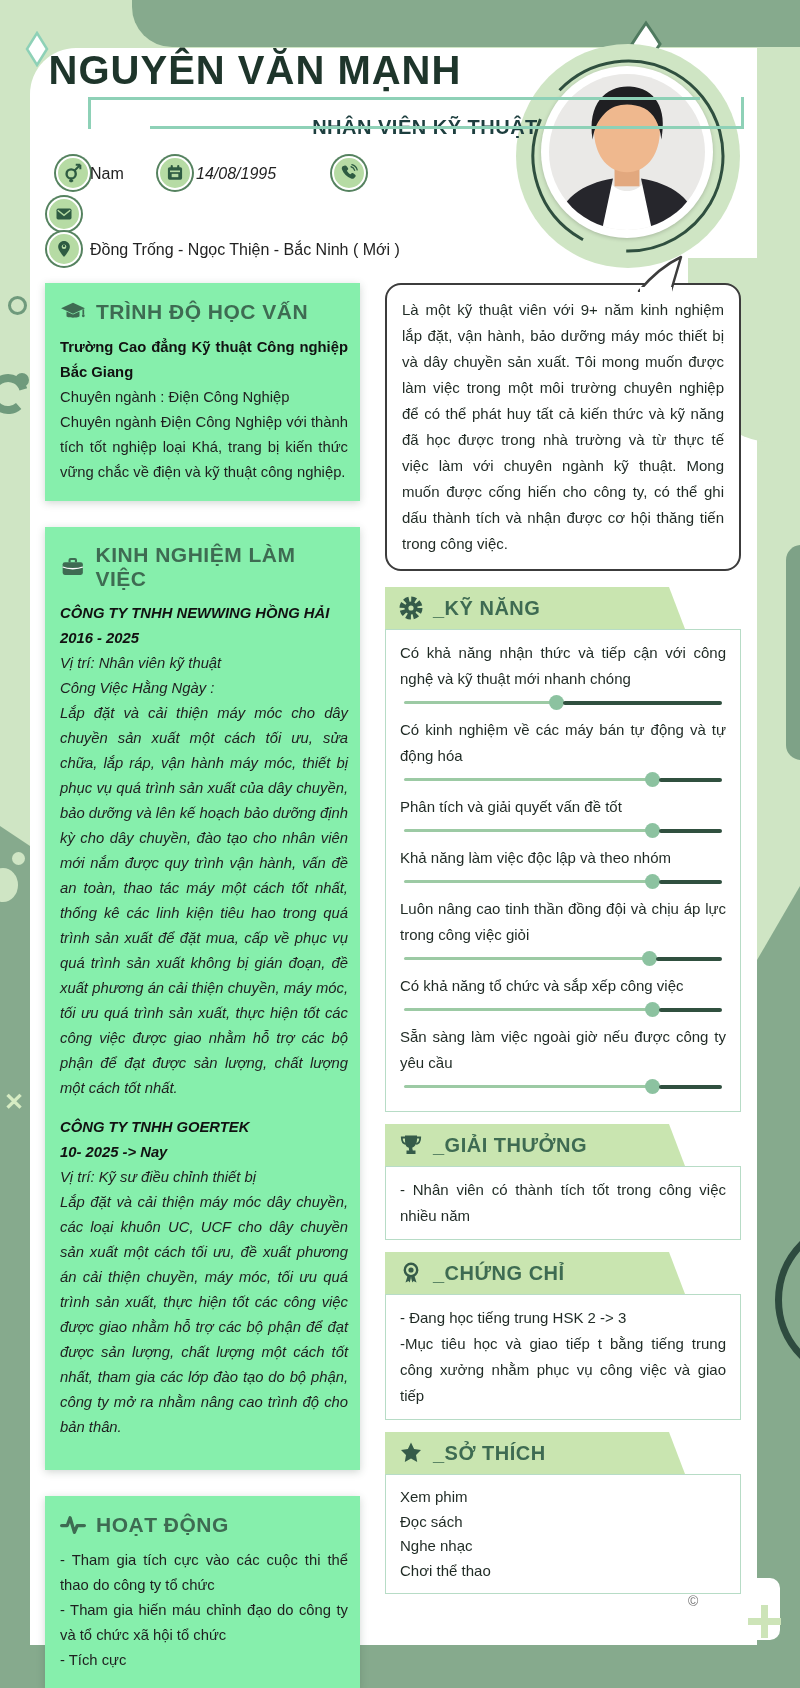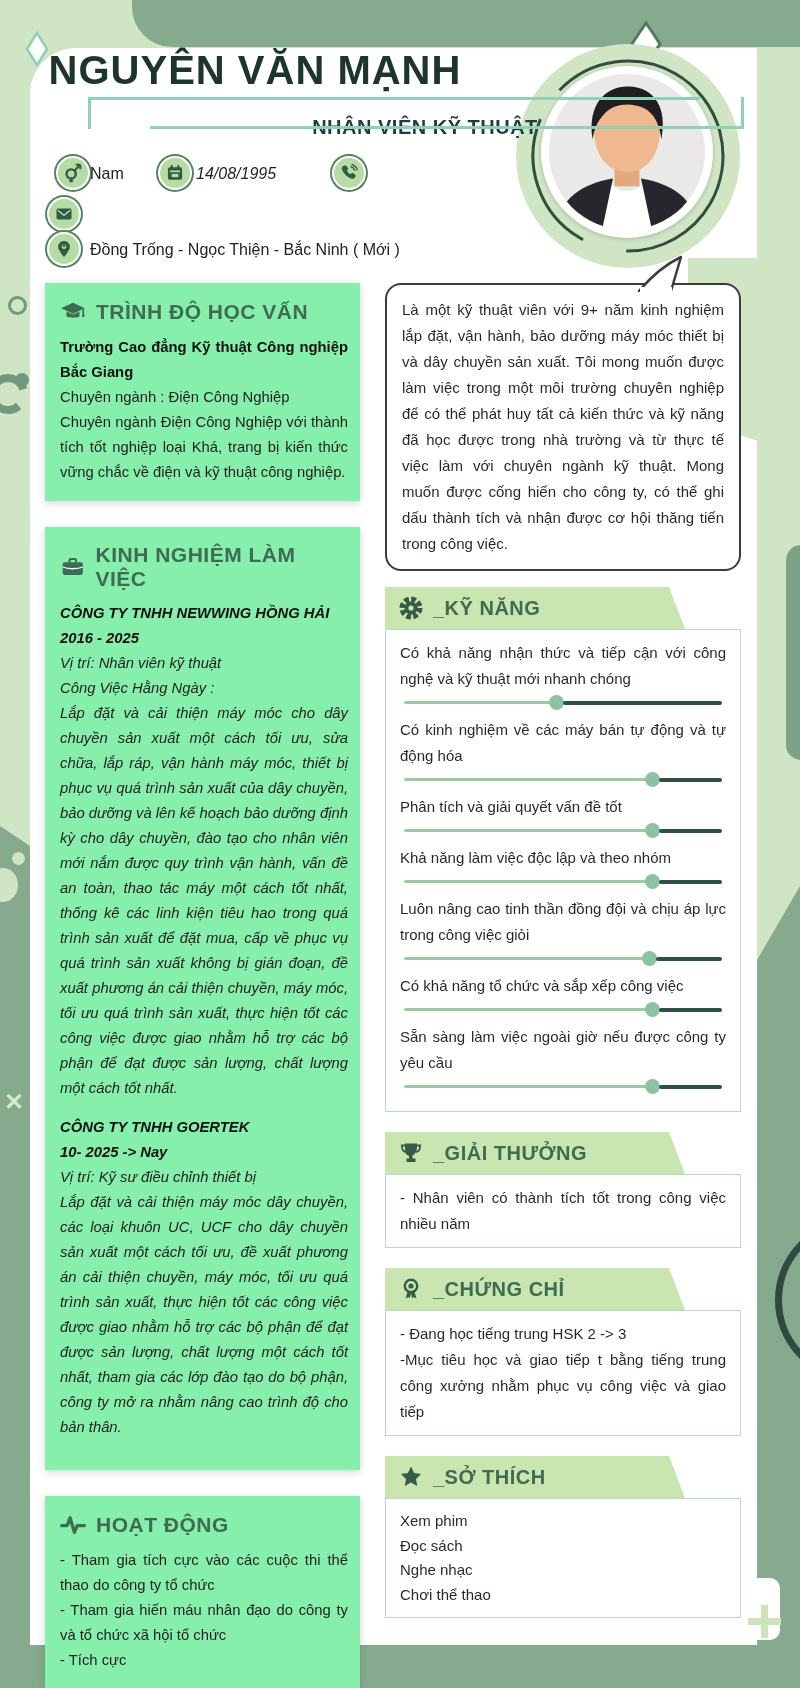--- a/index.html
+++ b/index.html
@@ -59,21 +59,21 @@
   .body-t{font-size:14.8px;line-height:25px;text-align:justify;color:#1f1f1f;}
   .b{font-weight:bold;color:#111;}
   .job{margin-bottom:14px;font-style:italic;}
   
   .bubble{position:relative;border:2px solid #3c3c3c;border-radius:16px;background:#fff;
           padding:12px 15px;font-size:15px;line-height:26px;text-align:justify;}
   .tail{position:absolute;right:55px;top:-31px;}
   
   .banner{height:42px;background:#c9e5b0;display:flex;align-items:center;gap:10px;padding:0 14px;
           width:272px;clip-path:polygon(0 0,calc(100% - 16px) 0,100% 100%,0 100%);
-          font-size:20px;font-weight:bold;color:#3e6b52;letter-spacing:.5px;margin-top:20px;}
+          font-size:20px;font-weight:bold;color:#3e6b52;letter-spacing:.5px;margin-top:12px;}
   .panel{border:1.5px solid #b7dcc6;background:#fff;padding:10px 14px;font-size:15px;line-height:26px;
          text-align:justify;box-sizing:border-box;width:356px;}
   .skill{margin-bottom:3px;}
   .skill-slider{position:relative;height:15px;margin:3px 2px 7px;}
   .skill-slider .tl{position:absolute;left:2px;top:6px;height:3px;background:#9ccaa4;width:calc(var(--lv) - 8px);border-radius:2px;}
   .skill-slider .tr{position:absolute;left:calc(var(--lv) + 6px);right:2px;top:5.5px;height:4px;background:#30503f;border-radius:2px;}
   .skill-slider .knob{position:absolute;left:calc(var(--lv) - 8px);top:0;width:15px;height:15px;border-radius:50%;background:#8cc2a0;}
   .cert-panel{min-height:122px;}
   .hobby-line{line-height:24.5px;text-align:left;}
   svg{display:block;}
@@ -232,21 +232,21 @@
     <div class="card">
       <div class="sec-head">
         <svg width="26" height="26" viewBox="0 0 24 24">
             <path d="M1.5 12.5 h5.2 l2.6-7.2 4 13.5 2.6-6.3 h6.6" stroke="#3e6b52" stroke-width="3" fill="none" stroke-linejoin="round" stroke-linecap="round"></path>
           </svg>
         <span>HOẠT ĐỘNG</span>
       </div>
       <div>
 
       <div class="body-t">- Tham gia tích cực vào các cuộc thi thể  thao do công ty tổ chức</div>
-          <div class="body-t">- Tham gia hiến máu nhân đạo do công ty và tổ chức xã hội tổ chức</div>
+          <div class="body-t">- Tham gia hiến máu chỉnh đạo do công ty và tổ chức xã hội tổ chức</div>
           <div class="body-t">- Tích cực</div>
         </div>
     </div>
 
   </div>
 
   <div class="rightcol">
 
     <div class="bubble">
       <svg class="tail" width="48" height="38">

